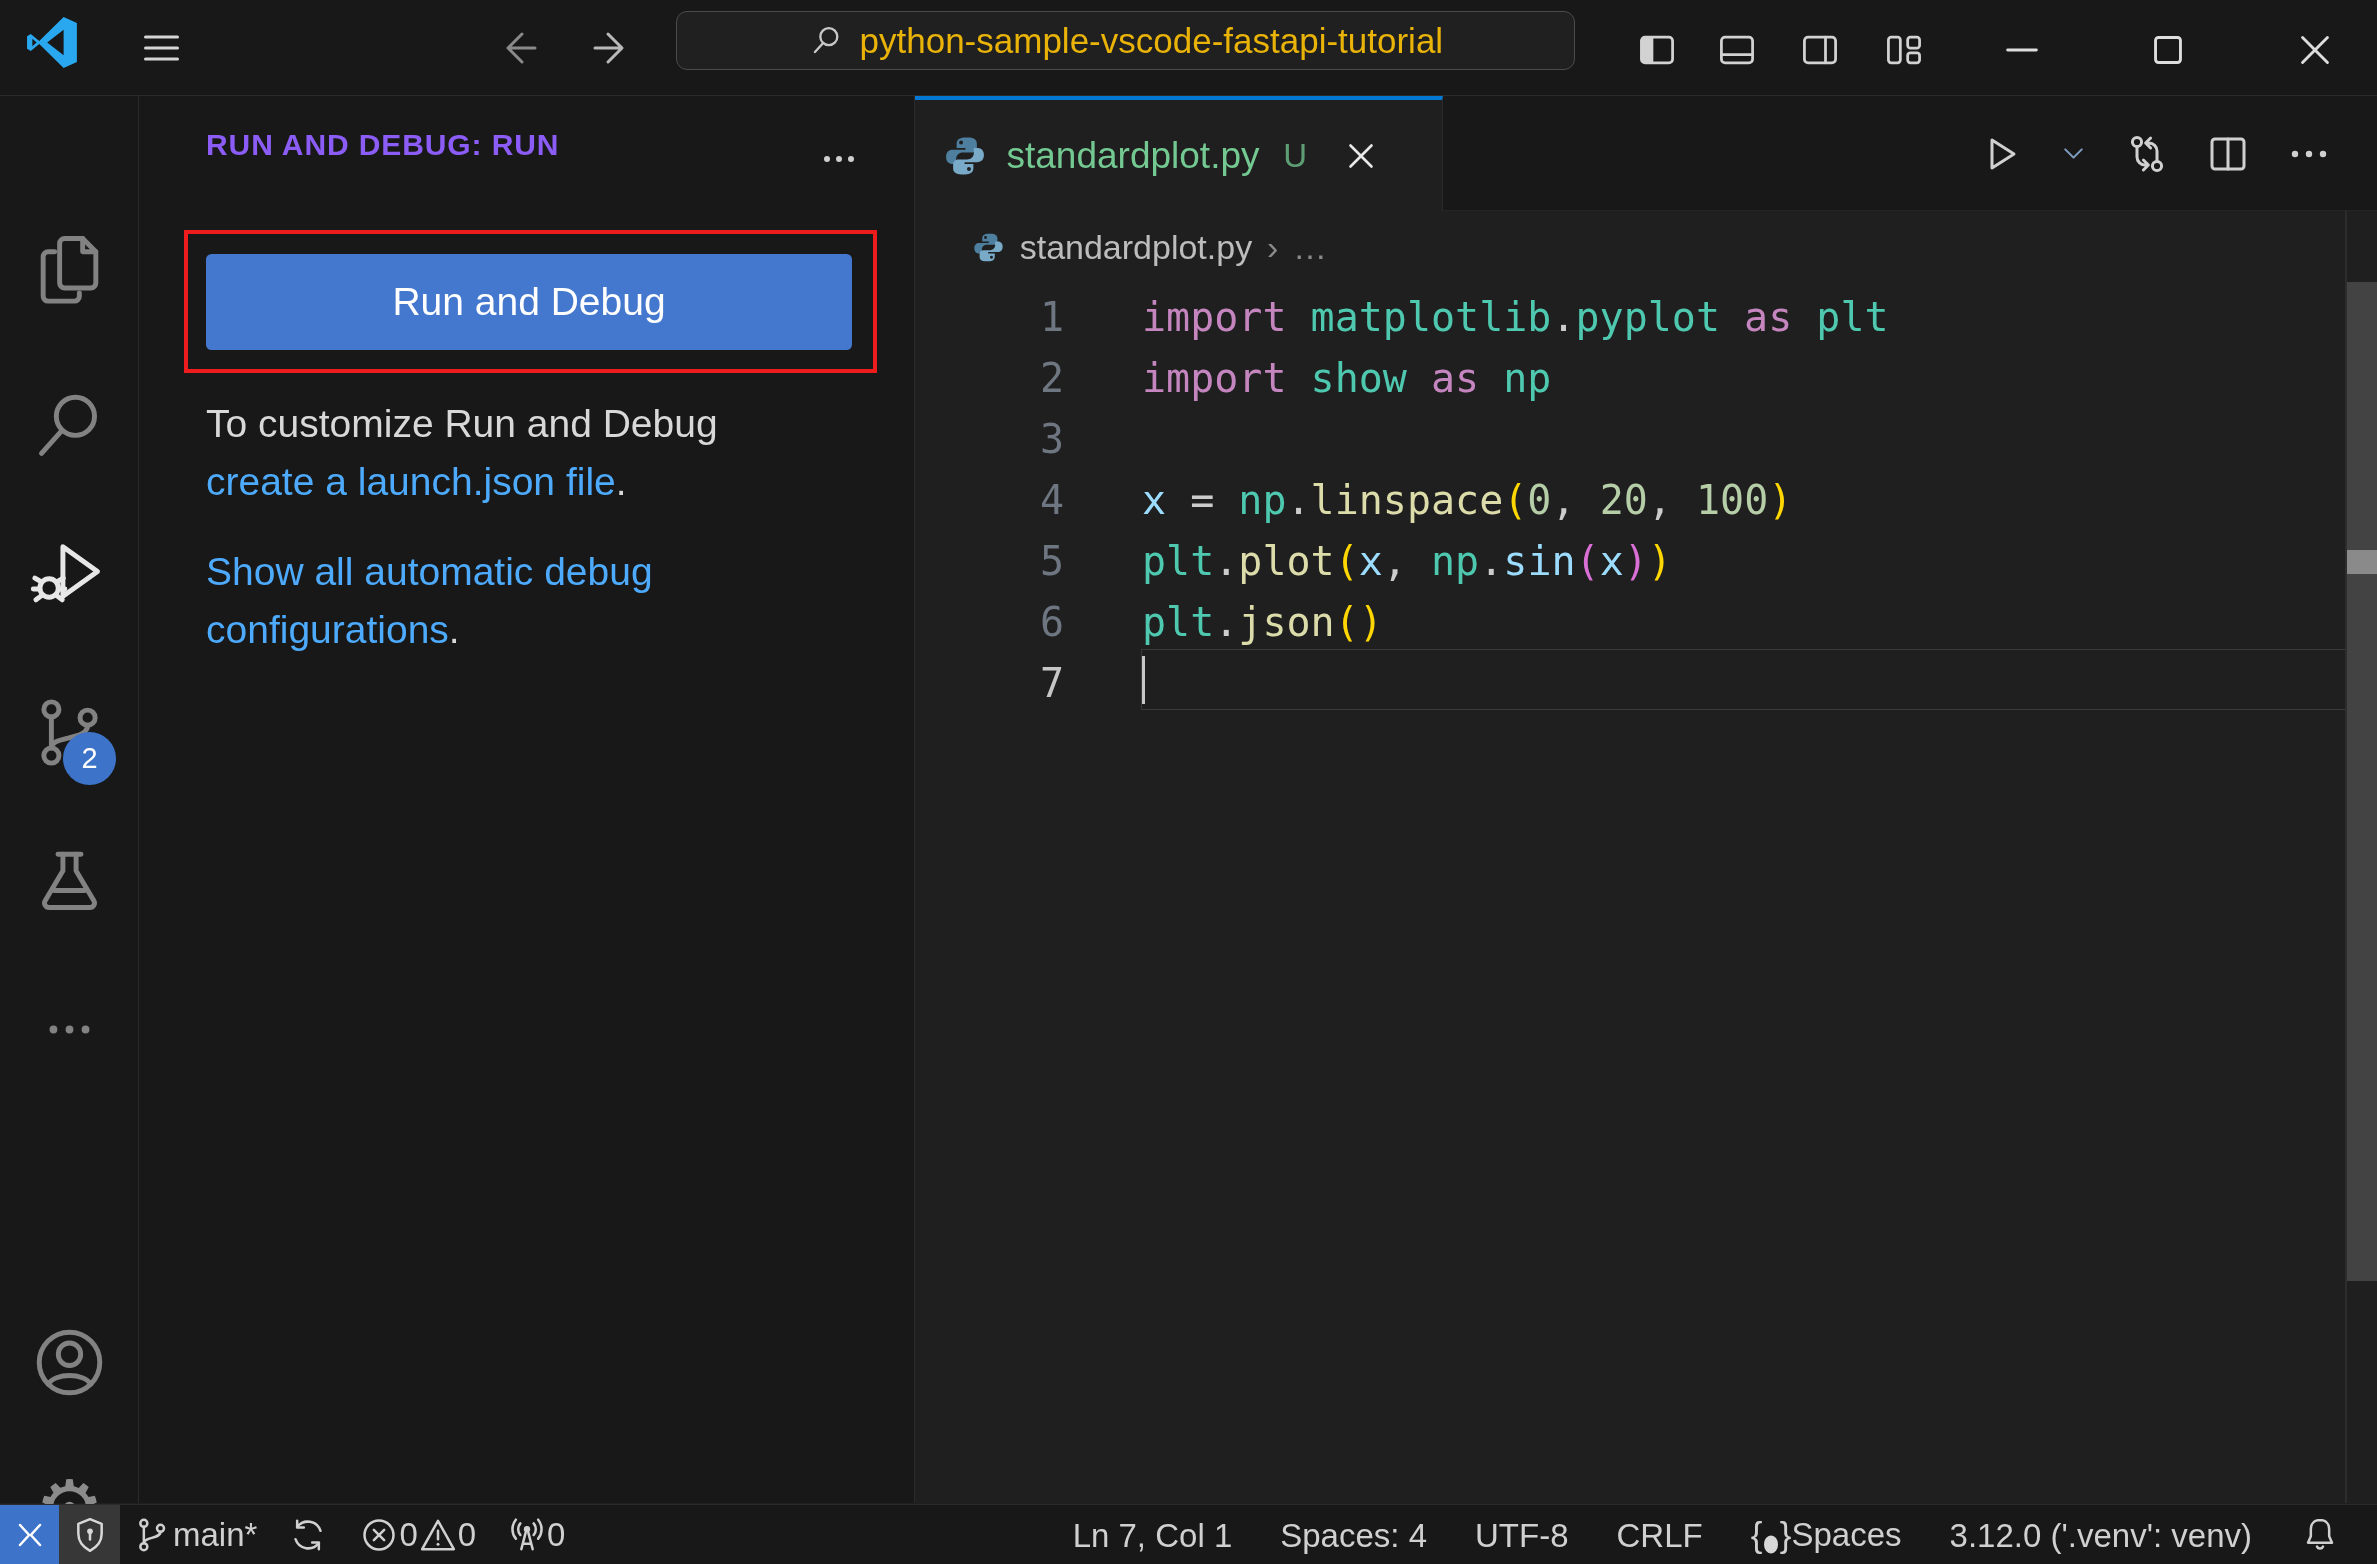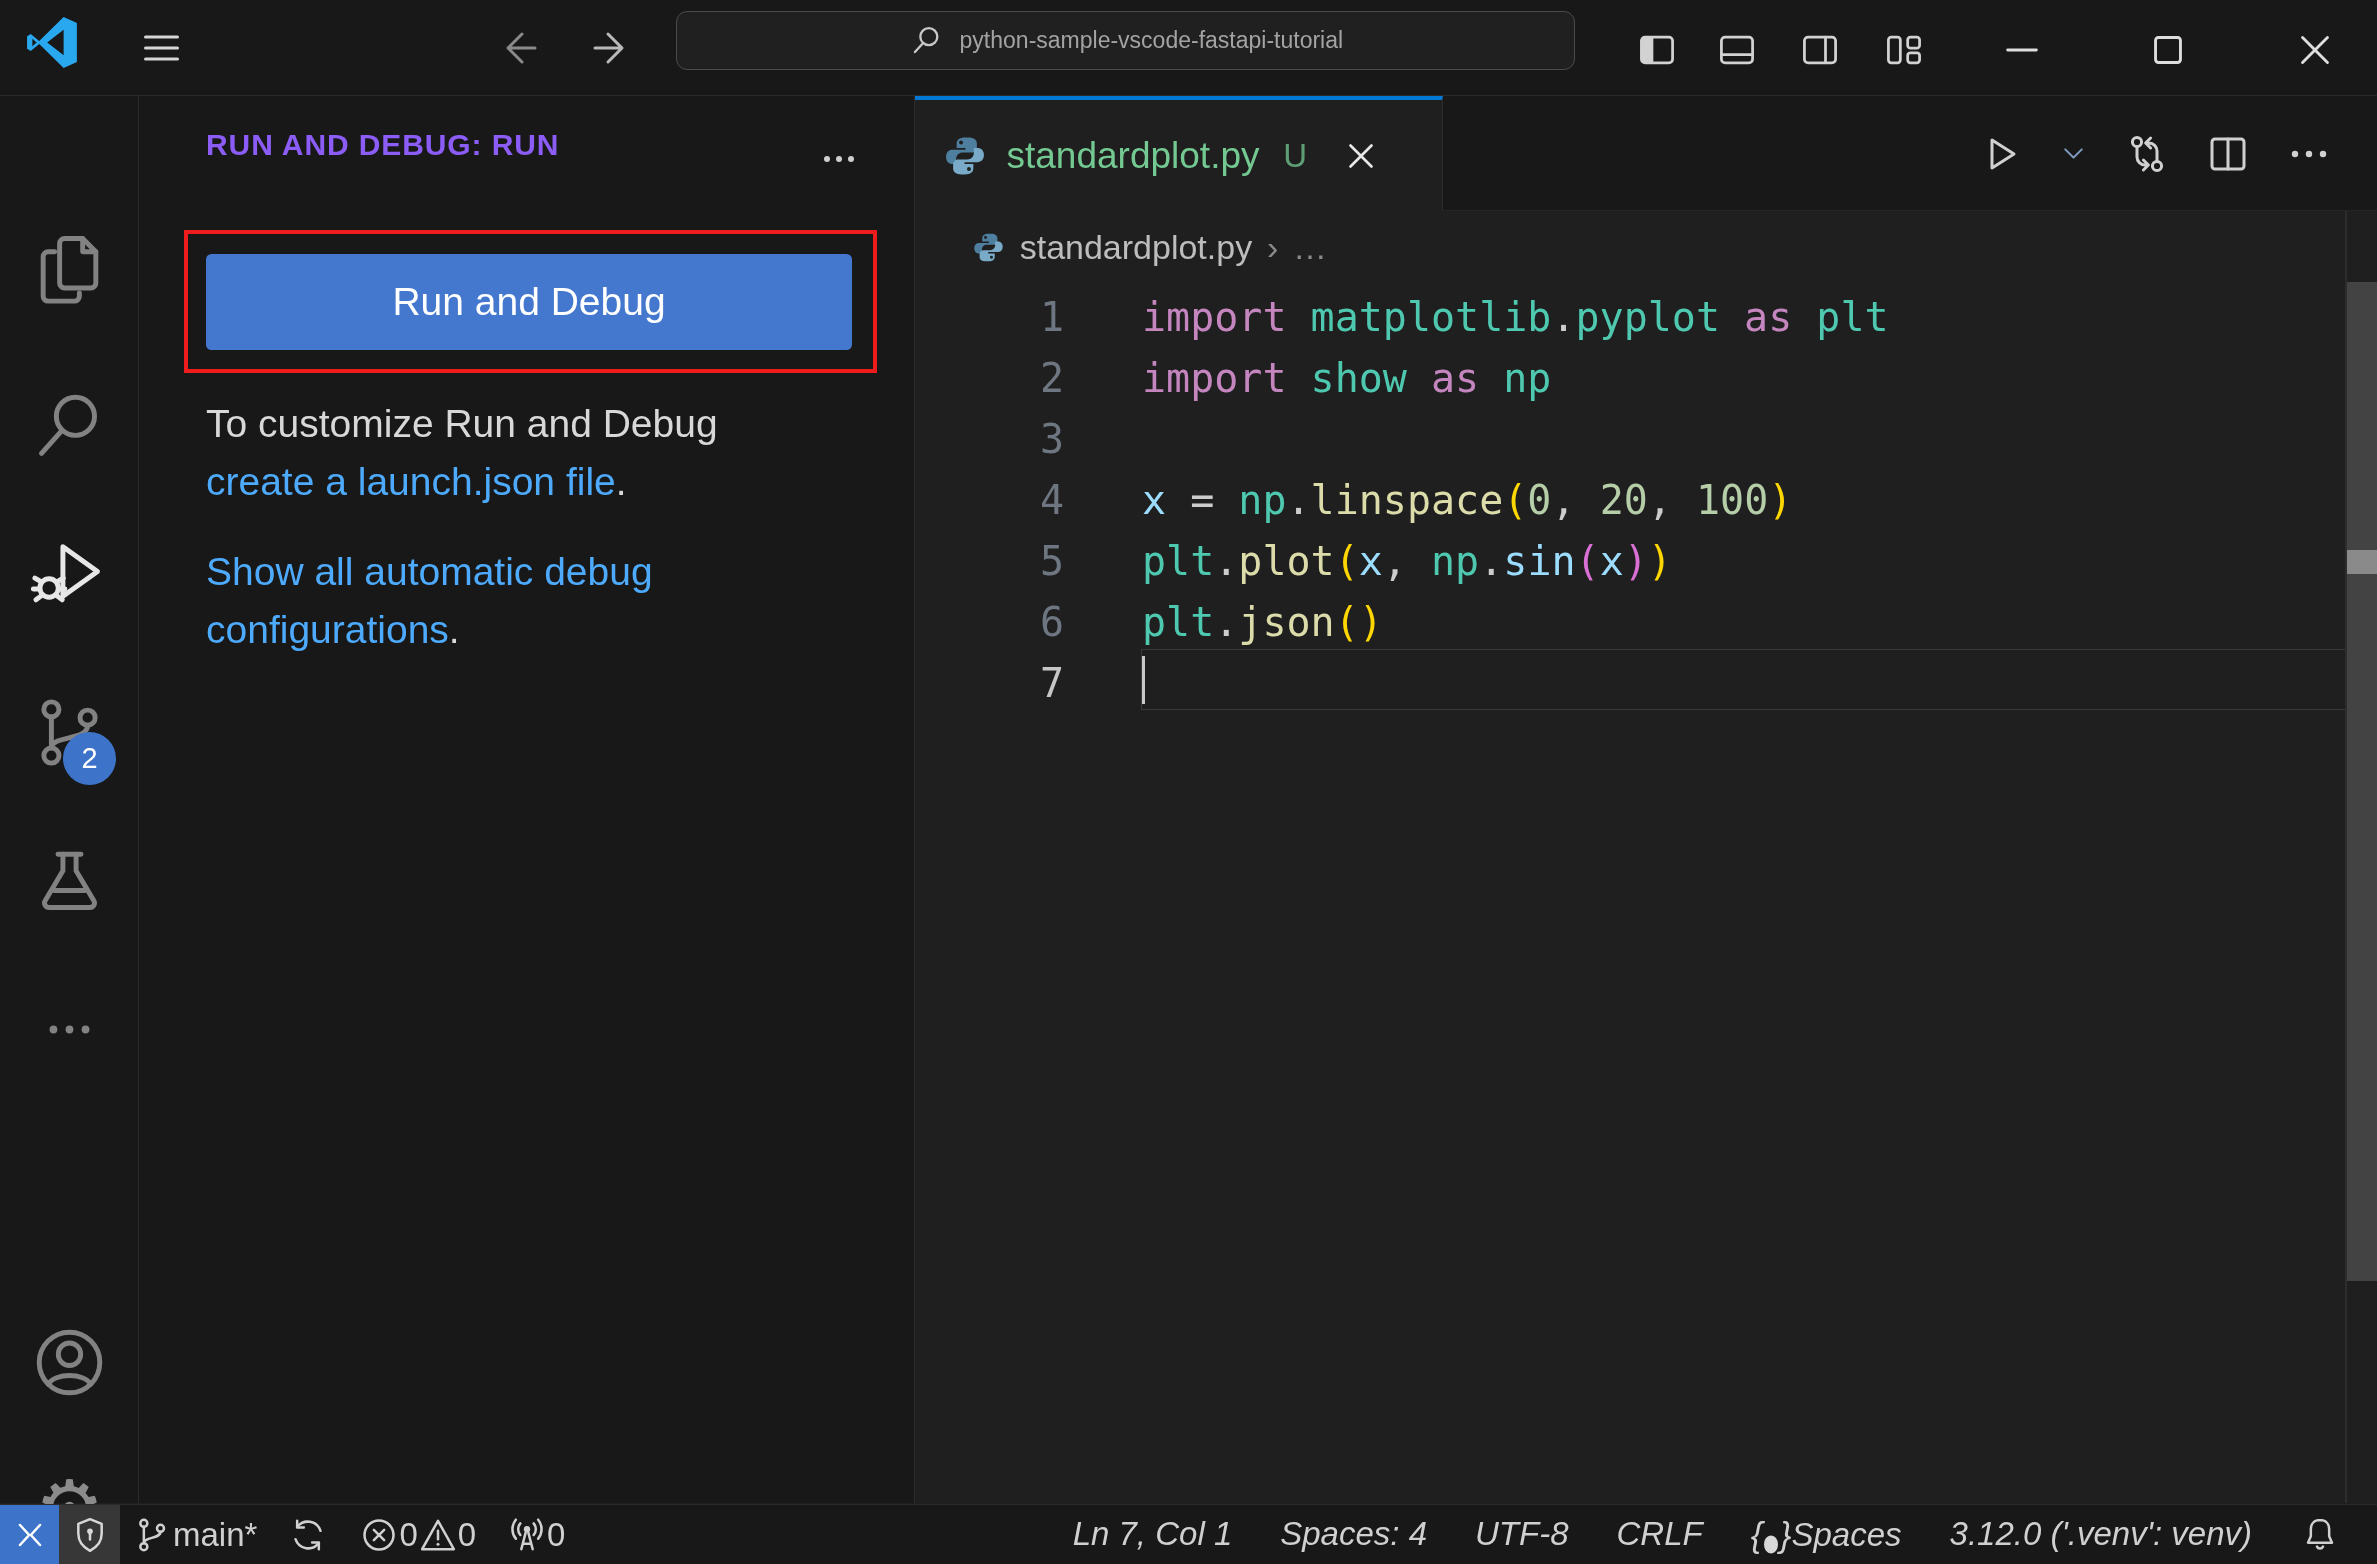--- a/index.html
+++ b/index.html
@@ -17,21 +17,21 @@
     background:#181818; border-bottom:1.8px solid #2b2b2b; }
   .vscode-logo{ position:absolute; left:26px; top:15.6px; width:53px; height:53px; }
   .menu-btn{ position:absolute; left:135px; top:24px; width:53px; height:48px; color:#d6d6d6; }
   .nav-btn{ position:absolute; top:24px; width:48px; height:48px; }
   .nav-back{ left:497px; color:#8a8a8a; }
   .nav-fwd{ left:585px; color:#b9b9b9; }
   .command-center{ position:absolute; left:676px; top:11px; width:899px; height:59px;
     background:#202020; border:1.8px solid #4b4b4b; border-radius:11px;
     display:flex; align-items:center; justify-content:center; gap:14.7px; color:#d0d0d0; }
   .command-center .search-ico{ width:37px; height:37px; color:#c8c8c8; }
-  .command-text{ font-size:23px; color:#a3a3a3; }
+  .command-text{ font-size:35px; color:#eab308; }
   .layout-btn{ position:absolute; top:28px; width:44px; height:44px; color:#d2d2d2; }
   .win-btn{ position:absolute; top:26.6px; width:46px; height:46px; color:#dedede; }
 
   
   .activitybar{ position:absolute; left:0; top:96px; width:139px; height:1407px;
     background:#181818; border-right:1.8px solid #2b2b2b; }
   .act-item{ position:absolute; left:30px; width:79px; height:79px; color:#828282; }
   .act-item.active{ color:#e7e7e7; }
   .act-explorer{ top:136px; } .act-search{ top:290px; } .act-debug{ top:436px; }
   .act-scm{ top:597px; } .act-beaker{ top:750px; } .act-more{ top:906px; height:55px; }
@@ -101,21 +101,21 @@
   
   .statusbar{ position:absolute; left:0; top:1504px; width:2377px; height:61px;
     background:#181818; border-top:1.8px solid #2b2b2b; color:#d0d0d0; font-size:33px;
     display:flex; align-items:center; }
   .sb-remote{ width:59px; height:100%; background:#3d74c9; color:#ffffff;
     display:flex; align-items:center; justify-content:center; flex:0 0 auto; }
   .sb-shield{ width:61px; height:100%; background:#373737; color:#d8d8d8;
     display:flex; align-items:center; justify-content:center; flex:0 0 auto; }
   .sb-item{ display:flex; align-items:center; white-space:nowrap; cursor:pointer; }
   .sb-left{ display:flex; align-items:center; gap:31px; padding-left:13px; }
-  .sb-right{ margin-left:auto; display:flex; align-items:flex-start; gap:48px; padding-right:37px;font-style:italic; }
+  .sb-right{ margin-left:auto; display:flex; align-items:flex-end; gap:48px; padding-right:37px; }
   .sbi{ width:40px; height:40px; flex:0 0 auto; }
   .brace-dot{ display:inline-block; width:13.8px; height:18.3px; border-radius:50%;
     background:#d8d8d8; transform:translateY(6.4px); margin:0 1.8px; }
   .lang-braces{ font-size:35px; }
 </style>
 </head>
 <body>
 
 <div class="app">
 

